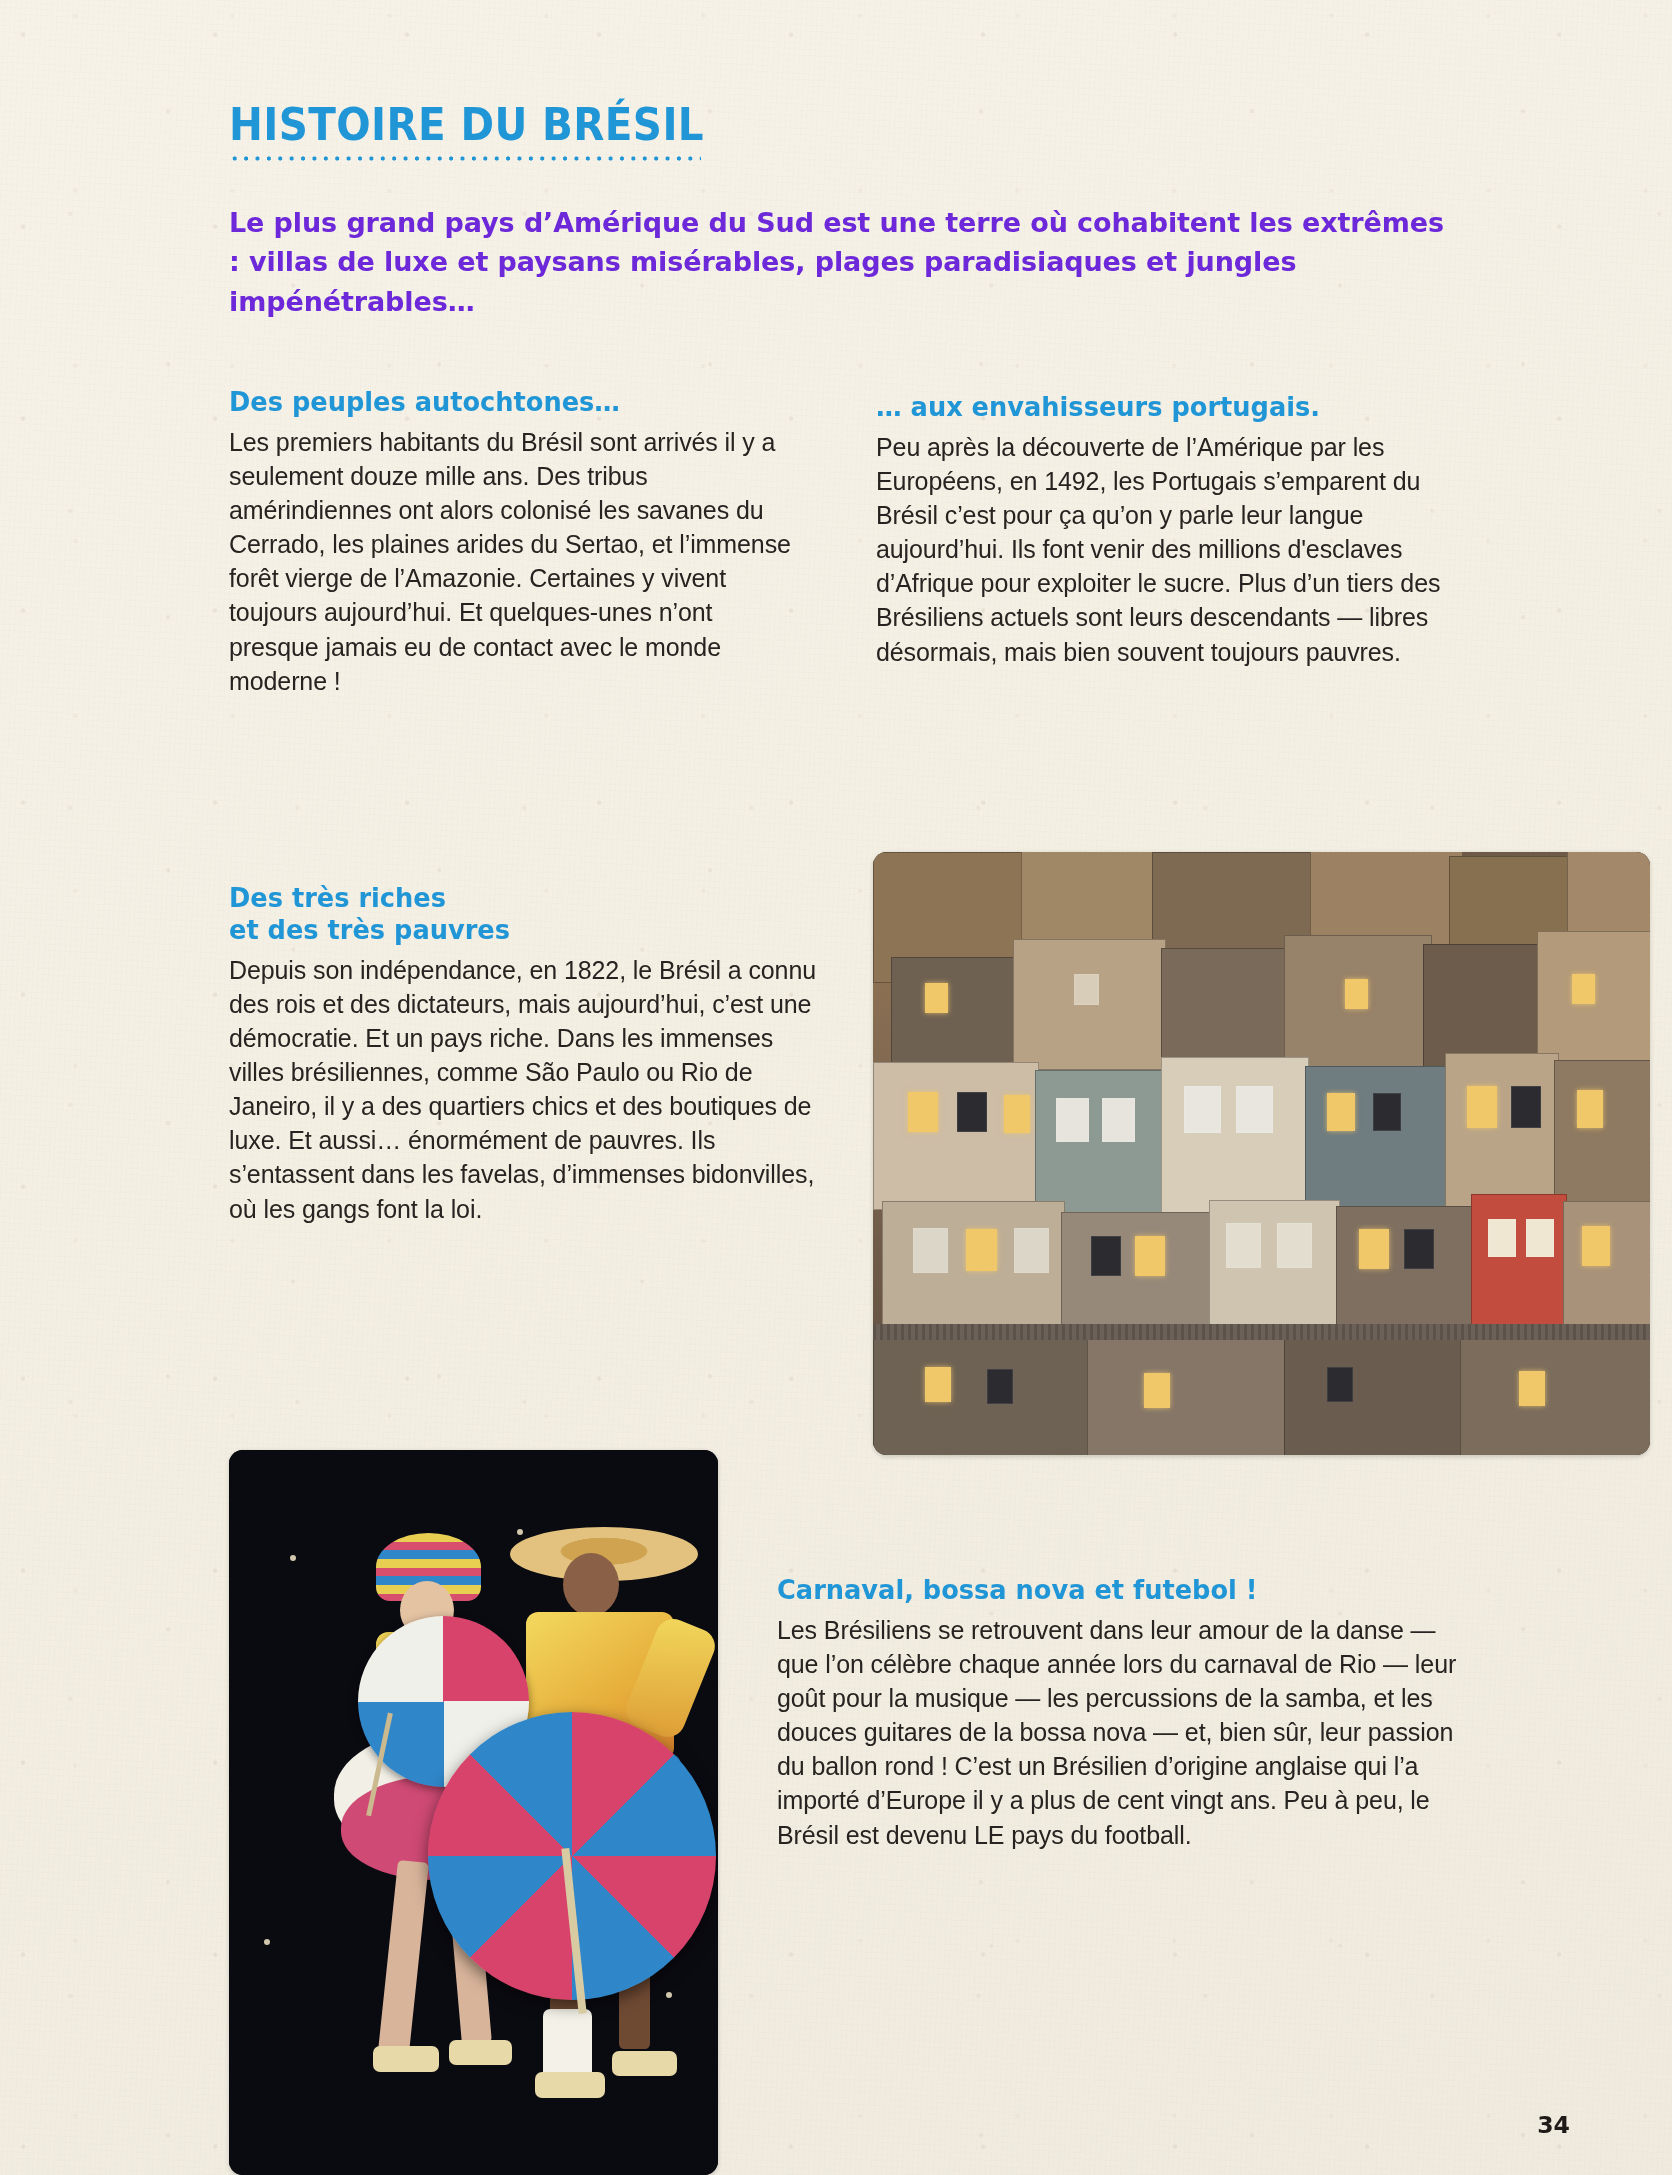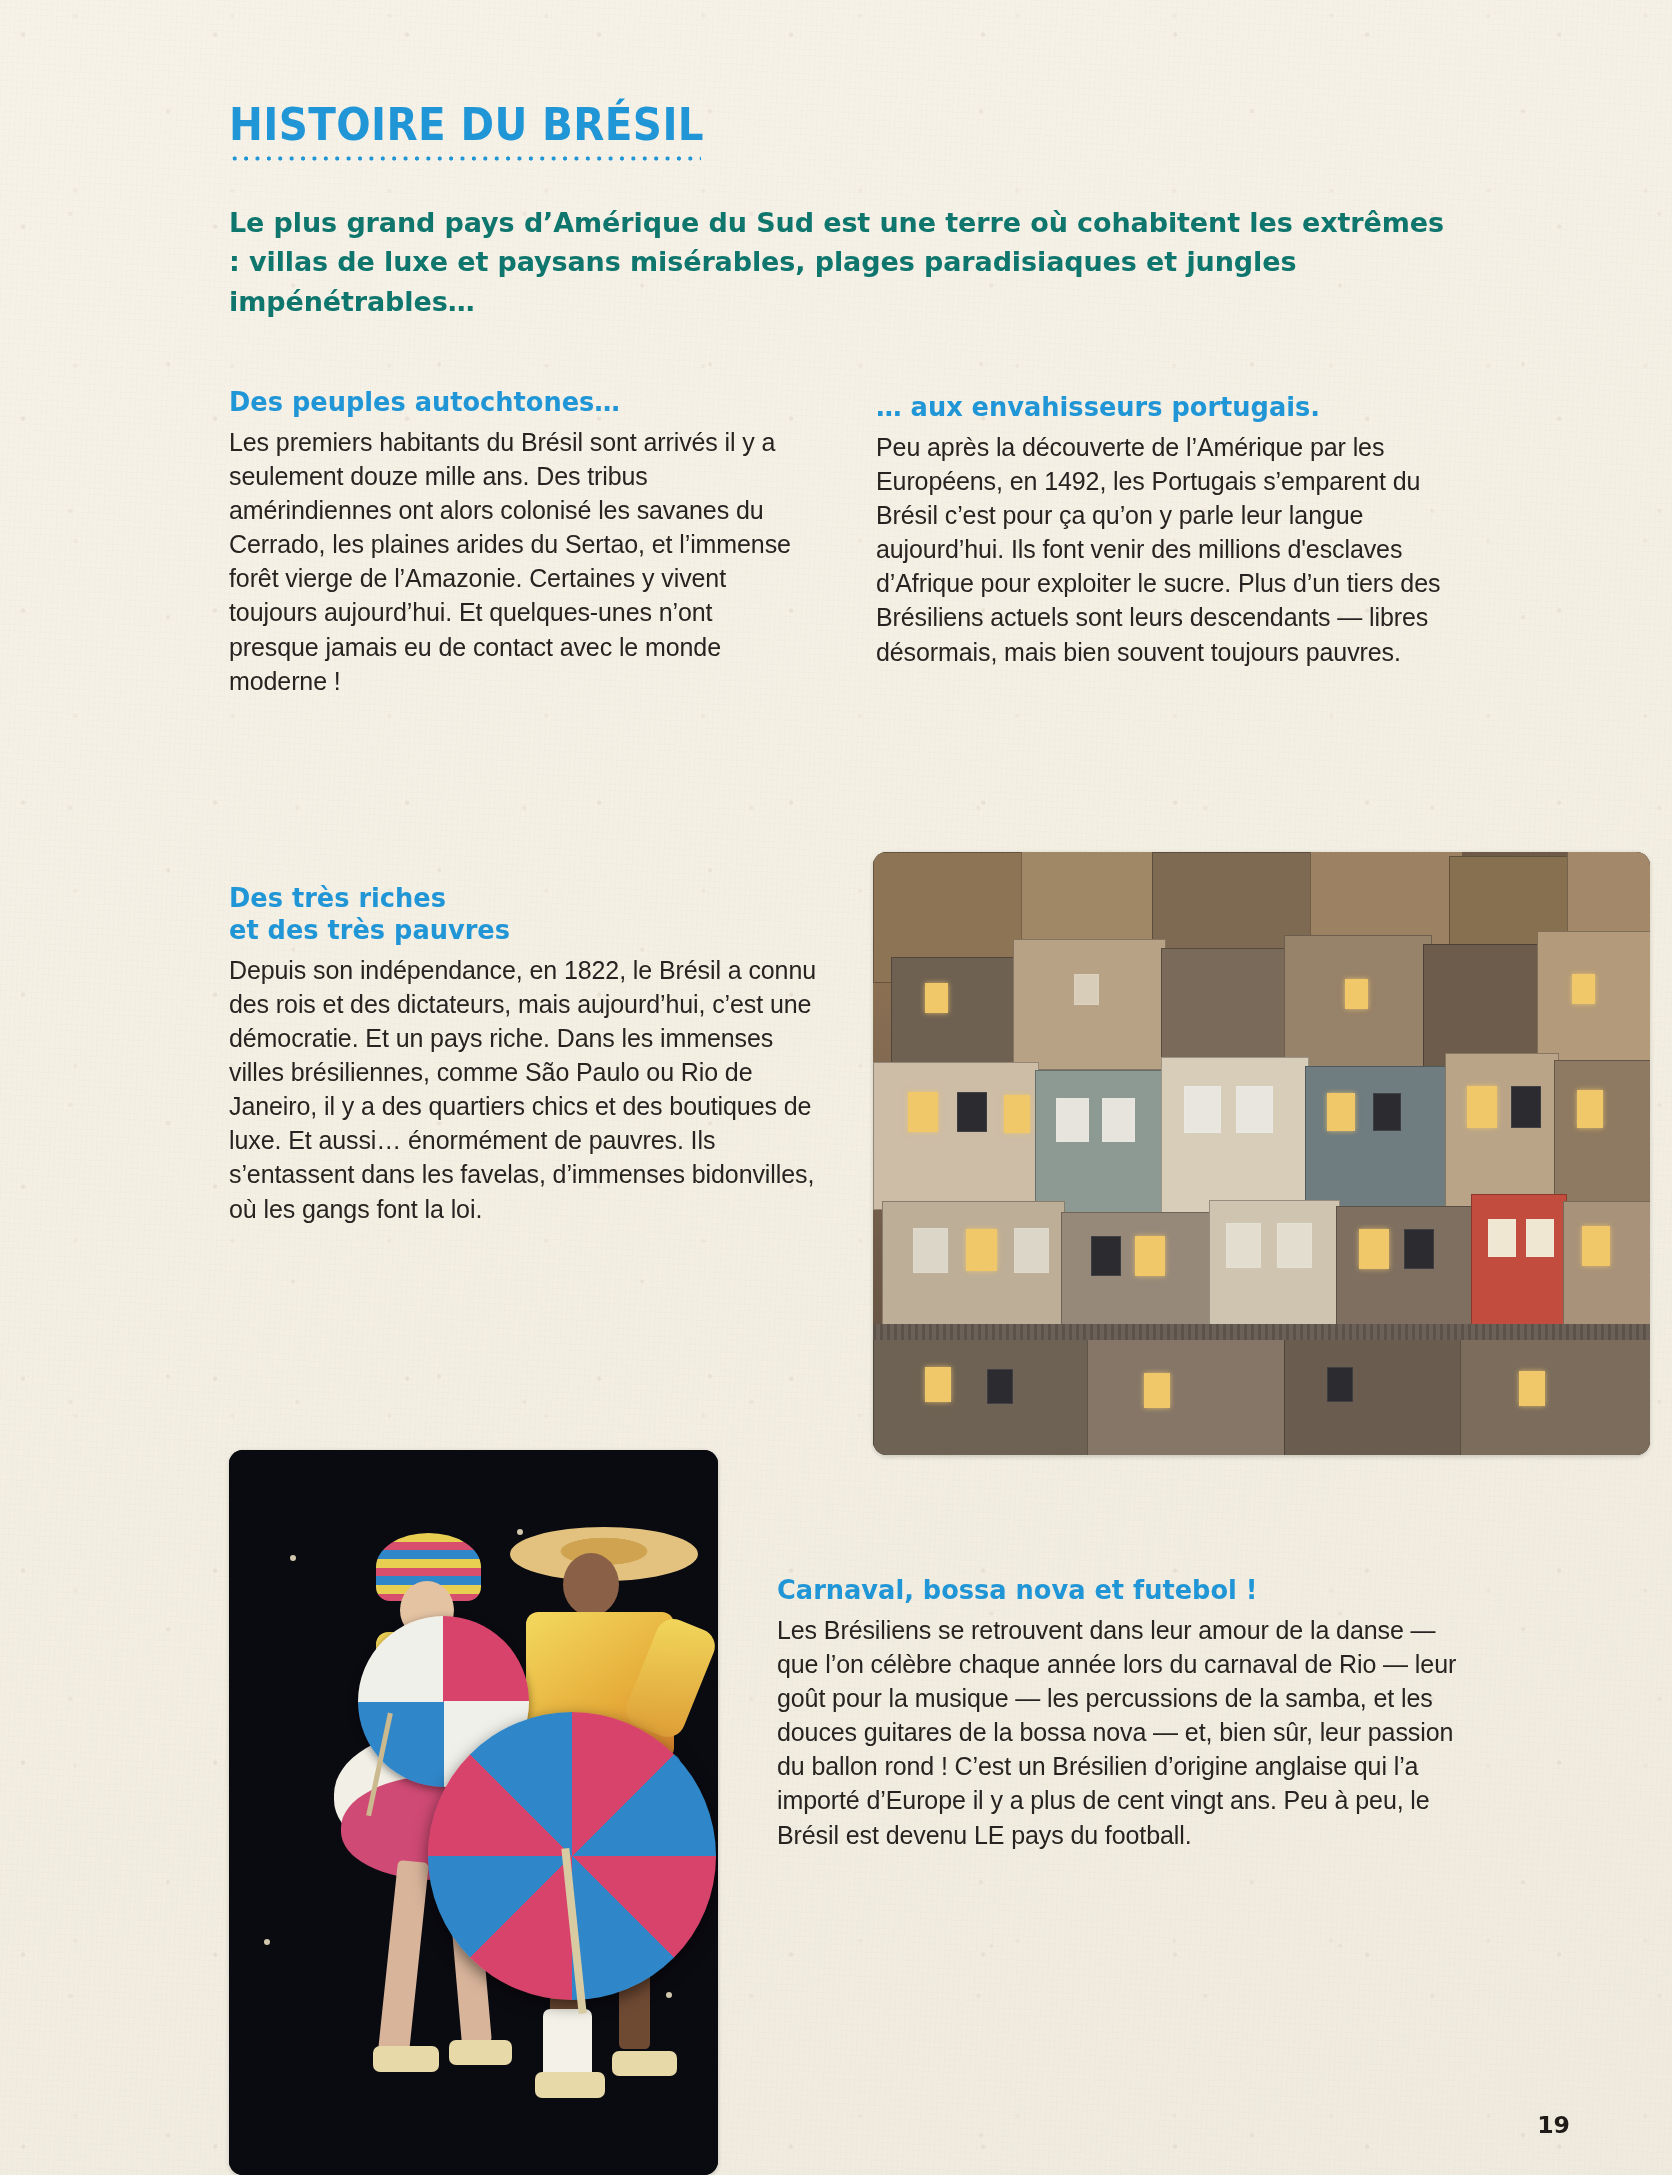--- a/index.html
+++ b/index.html
@@ -70,21 +70,21 @@
   
   .intro{
     position:absolute;
     left:229px;
     top:203px;
     width:1223px;
     font-family:"DejaVu Sans", sans-serif;
     font-weight:700;
     font-size:27px;
     line-height:1.46;
-    color:#0f766e;
+    color:#6d28d9;
     letter-spacing:-0.1px;
   }
 
   
   .section-head{
     font-family:"DejaVu Sans", sans-serif;
     font-weight:700;
     font-size:27px;
     color:#2196d6;
     line-height:1.18;
@@ -320,16 +320,16 @@
       background: conic-gradient(#d8436b 0 25%, #f0f0ea 25% 50%, #2f86c8 50% 75%, #f0f0ea 75% 100%);
       box-shadow:0 2.6px 8.7px rgba(0,0,0,.45);"></div>
     <div style="position:absolute;left:148px;top:262px;width:5.2px;height:105px;background:#cbb98f;transform:rotate(12deg);"></div>
 
     <div class="umbrella" style="left:199px;top:262px;width:288px;height:288px;
       background: conic-gradient(#d8436b 0 12.5%, #2f86c8 12.5% 25%, #d8436b 25% 37.5%, #2f86c8 37.5% 50%, #d8436b 50% 62.5%, #2f86c8 62.5% 75%, #d8436b 75% 87.5%, #2f86c8 87.5% 100%);
       box-shadow:0 5.2px 15.7px rgba(0,0,0,.5);"></div>
     <div style="position:absolute;left:341px;top:398px;width:7.9px;height:166px;background:#d8cba2;transform:rotate(-6deg);"></div>
   </div>
 
-  <div class="page-number">19</div>
+  <div class="page-number">34</div>
 
 </div>
 
 
 </body></html>

